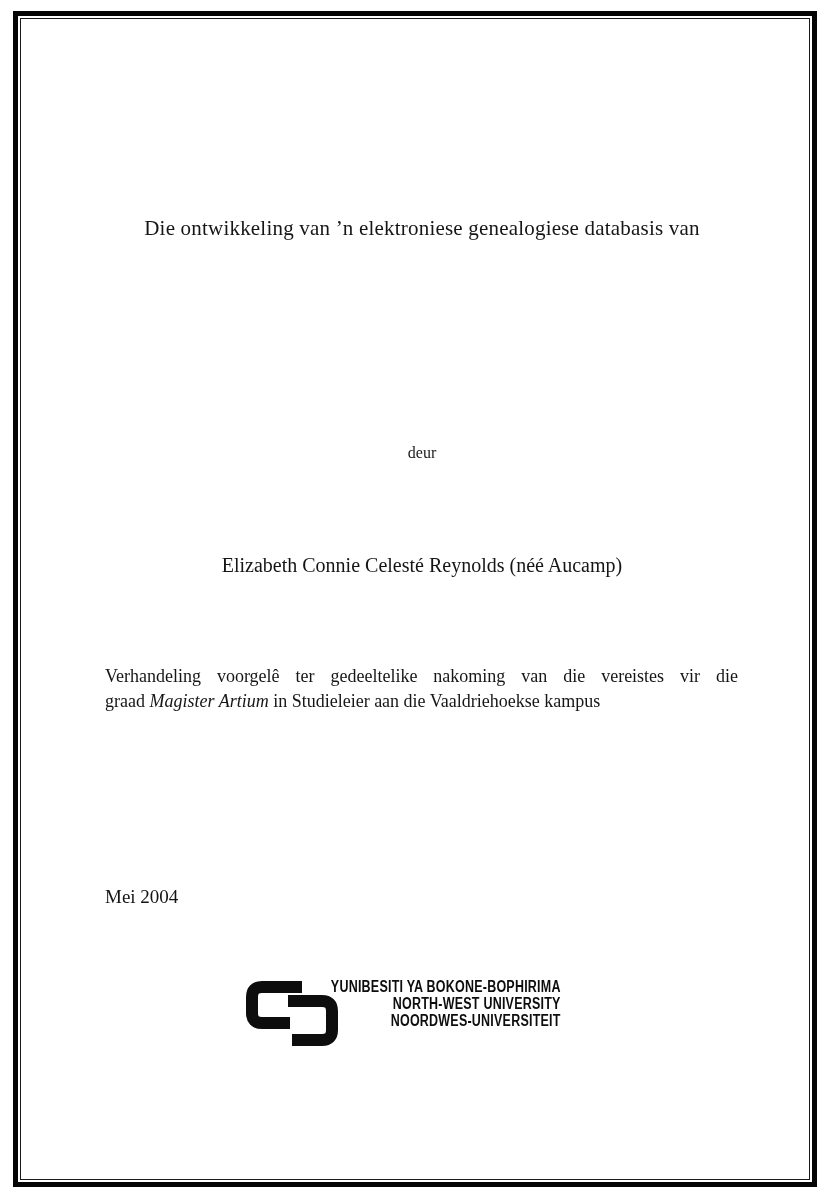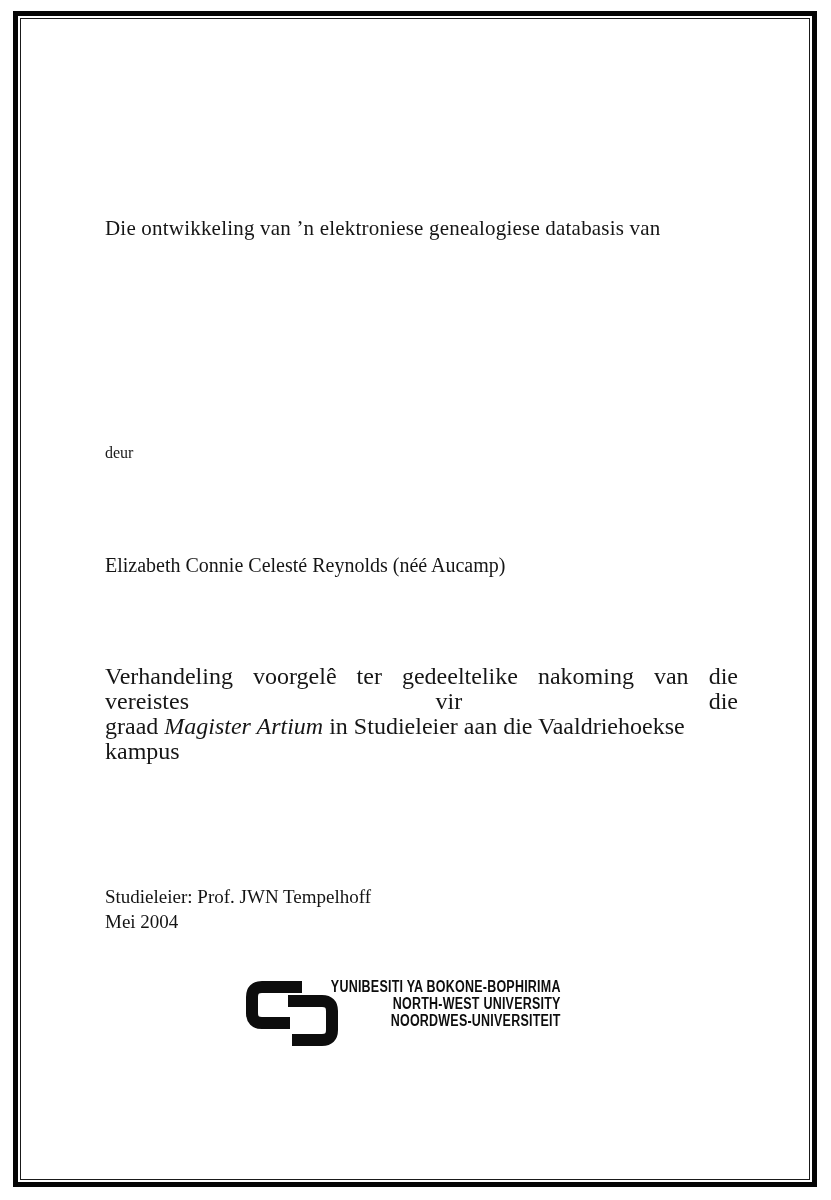--- a/index.html
+++ b/index.html
@@ -10,34 +10,34 @@
     overflow:hidden;
   }
   .frame{
     position:absolute;left:13px;top:11px;width:804px;height:1176px;
     border:5px solid #050505;box-sizing:border-box;
   }
   .frame-inner{
     position:absolute;inset:2px;border:1px solid #1a1a1a;
   }
   .center-col{
-    position:absolute;left:105px;width:634px;
+    position:absolute;left:105px;width:634px;text-align:center;
   }
   .title{
     top:206px;font-size:21px;line-height:44px;letter-spacing:0.2px;color:#161616;
   }
   .byline{
     top:444px;font-size:16px;color:#1a1a1a;
   }
   .author{
     top:518px;font-size:20px;color:#151515;margin-top:36px;
   }
   .statement{
     position:absolute;left:105px;top:664px;width:633px;
-    font-size:24px;line-height:25px;color:#161616;
+    font-size:18px;line-height:25px;color:#161616;
   }
   .statement .just{
     text-align:justify;text-align-last:justify;
   }
   .supervisor-block{
     position:absolute;left:105px;top:884px;
     font-size:19px;line-height:25px;color:#141414;
   }
   .logo{
     position:absolute;left:246px;top:978px;width:315px;height:70px;
@@ -68,21 +68,20 @@
 <div class="center-col byline">deur</div>
 
 <div class="center-col author">Elizabeth Connie Celesté Reynolds (néé Aucamp)</div>
 
 <div class="statement">
   <div class="just">Verhandeling voorgelê ter gedeeltelike nakoming van die vereistes vir die</div>
   <div><span>graad </span><em>Magister Artium</em><span> in Studieleier aan die Vaaldriehoekse kampus</span></div>
 </div>
 
 <div class="supervisor-block">
-  <div>Studieleier: Prof. JWN Tempelhoff</div>
   <div>Mei 2004</div>
 </div>
 
 <div class="logo">
   <svg class="mark" width="92" height="66" viewBox="0 0 92 66" aria-hidden="true">
     <path d="M 56 6 L 16 6 Q 6 6 6 16 L 6 32 Q 6 42 16 42 L 44 42" fill="none" stroke="#0d0d0d" stroke-width="12" stroke-linecap="butt"></path>
     <path d="M 42 20 L 76 20 Q 86 20 86 30 L 86 49 Q 86 59 76 59 L 46 59" fill="none" stroke="#0d0d0d" stroke-width="12" stroke-linecap="butt"></path>
   </svg>
   <div class="logo-text">
     <div>YUNIBESITI YA BOKONE-BOPHIRIMA</div>

